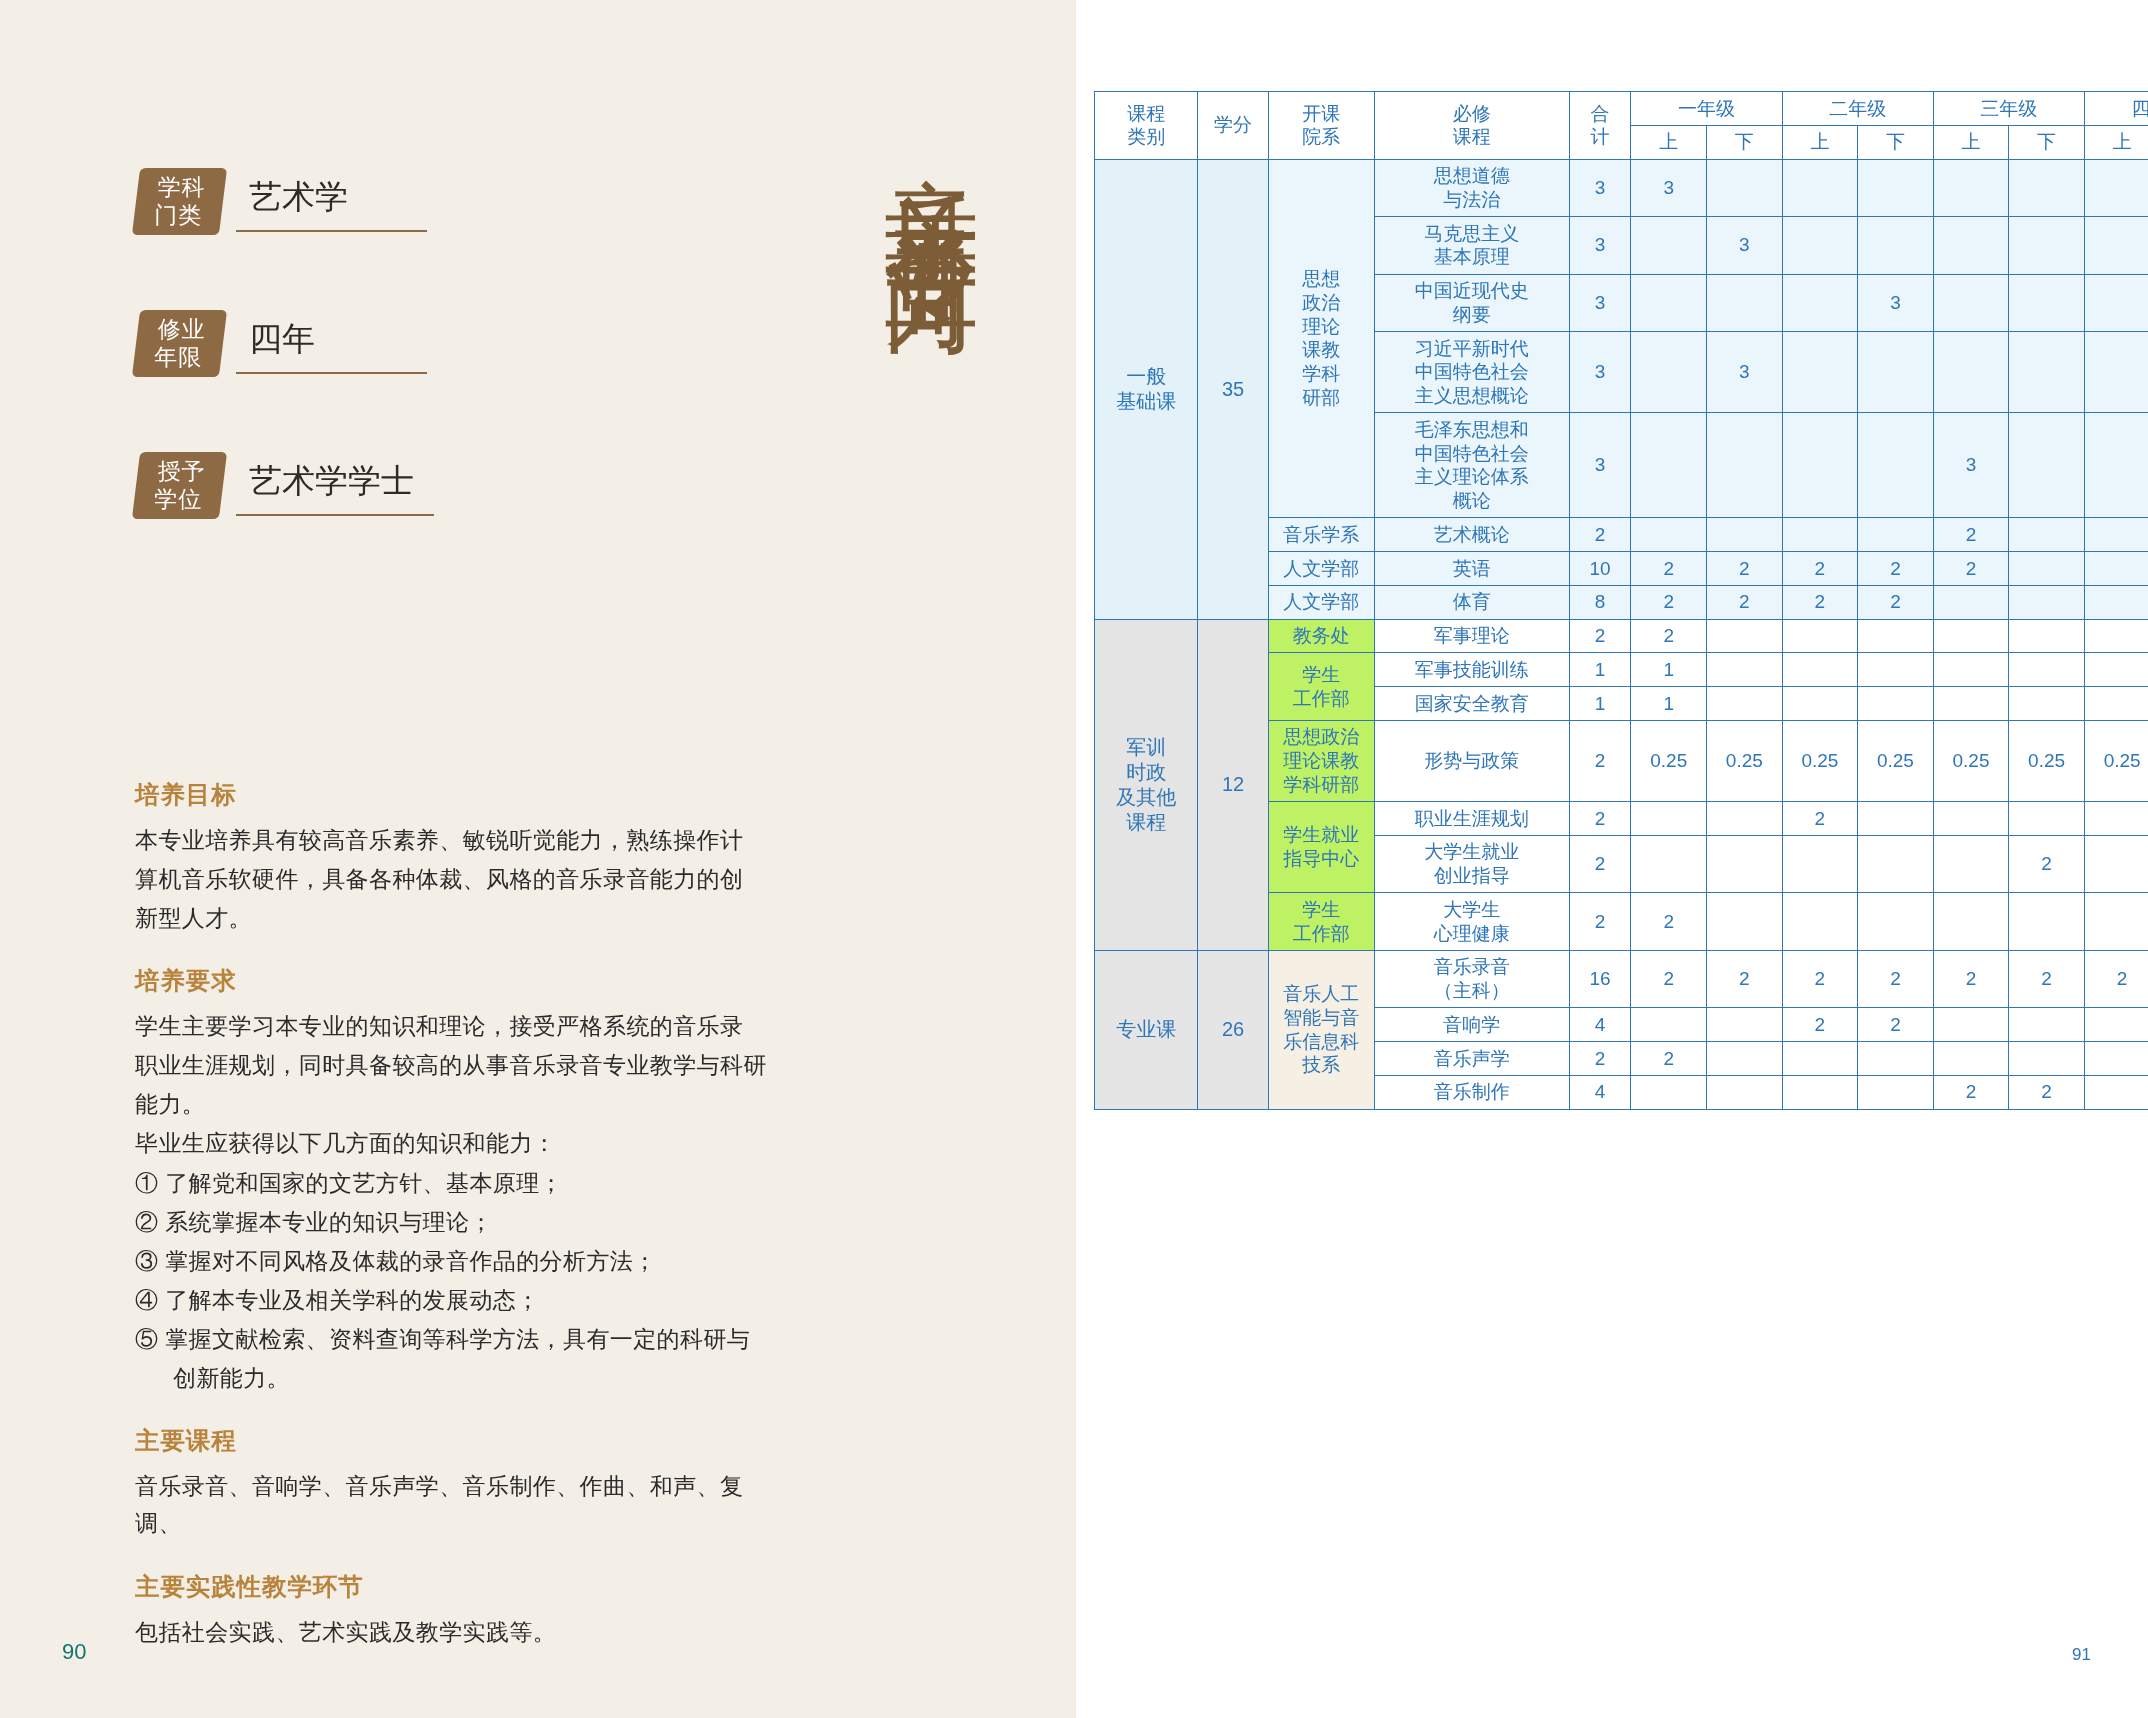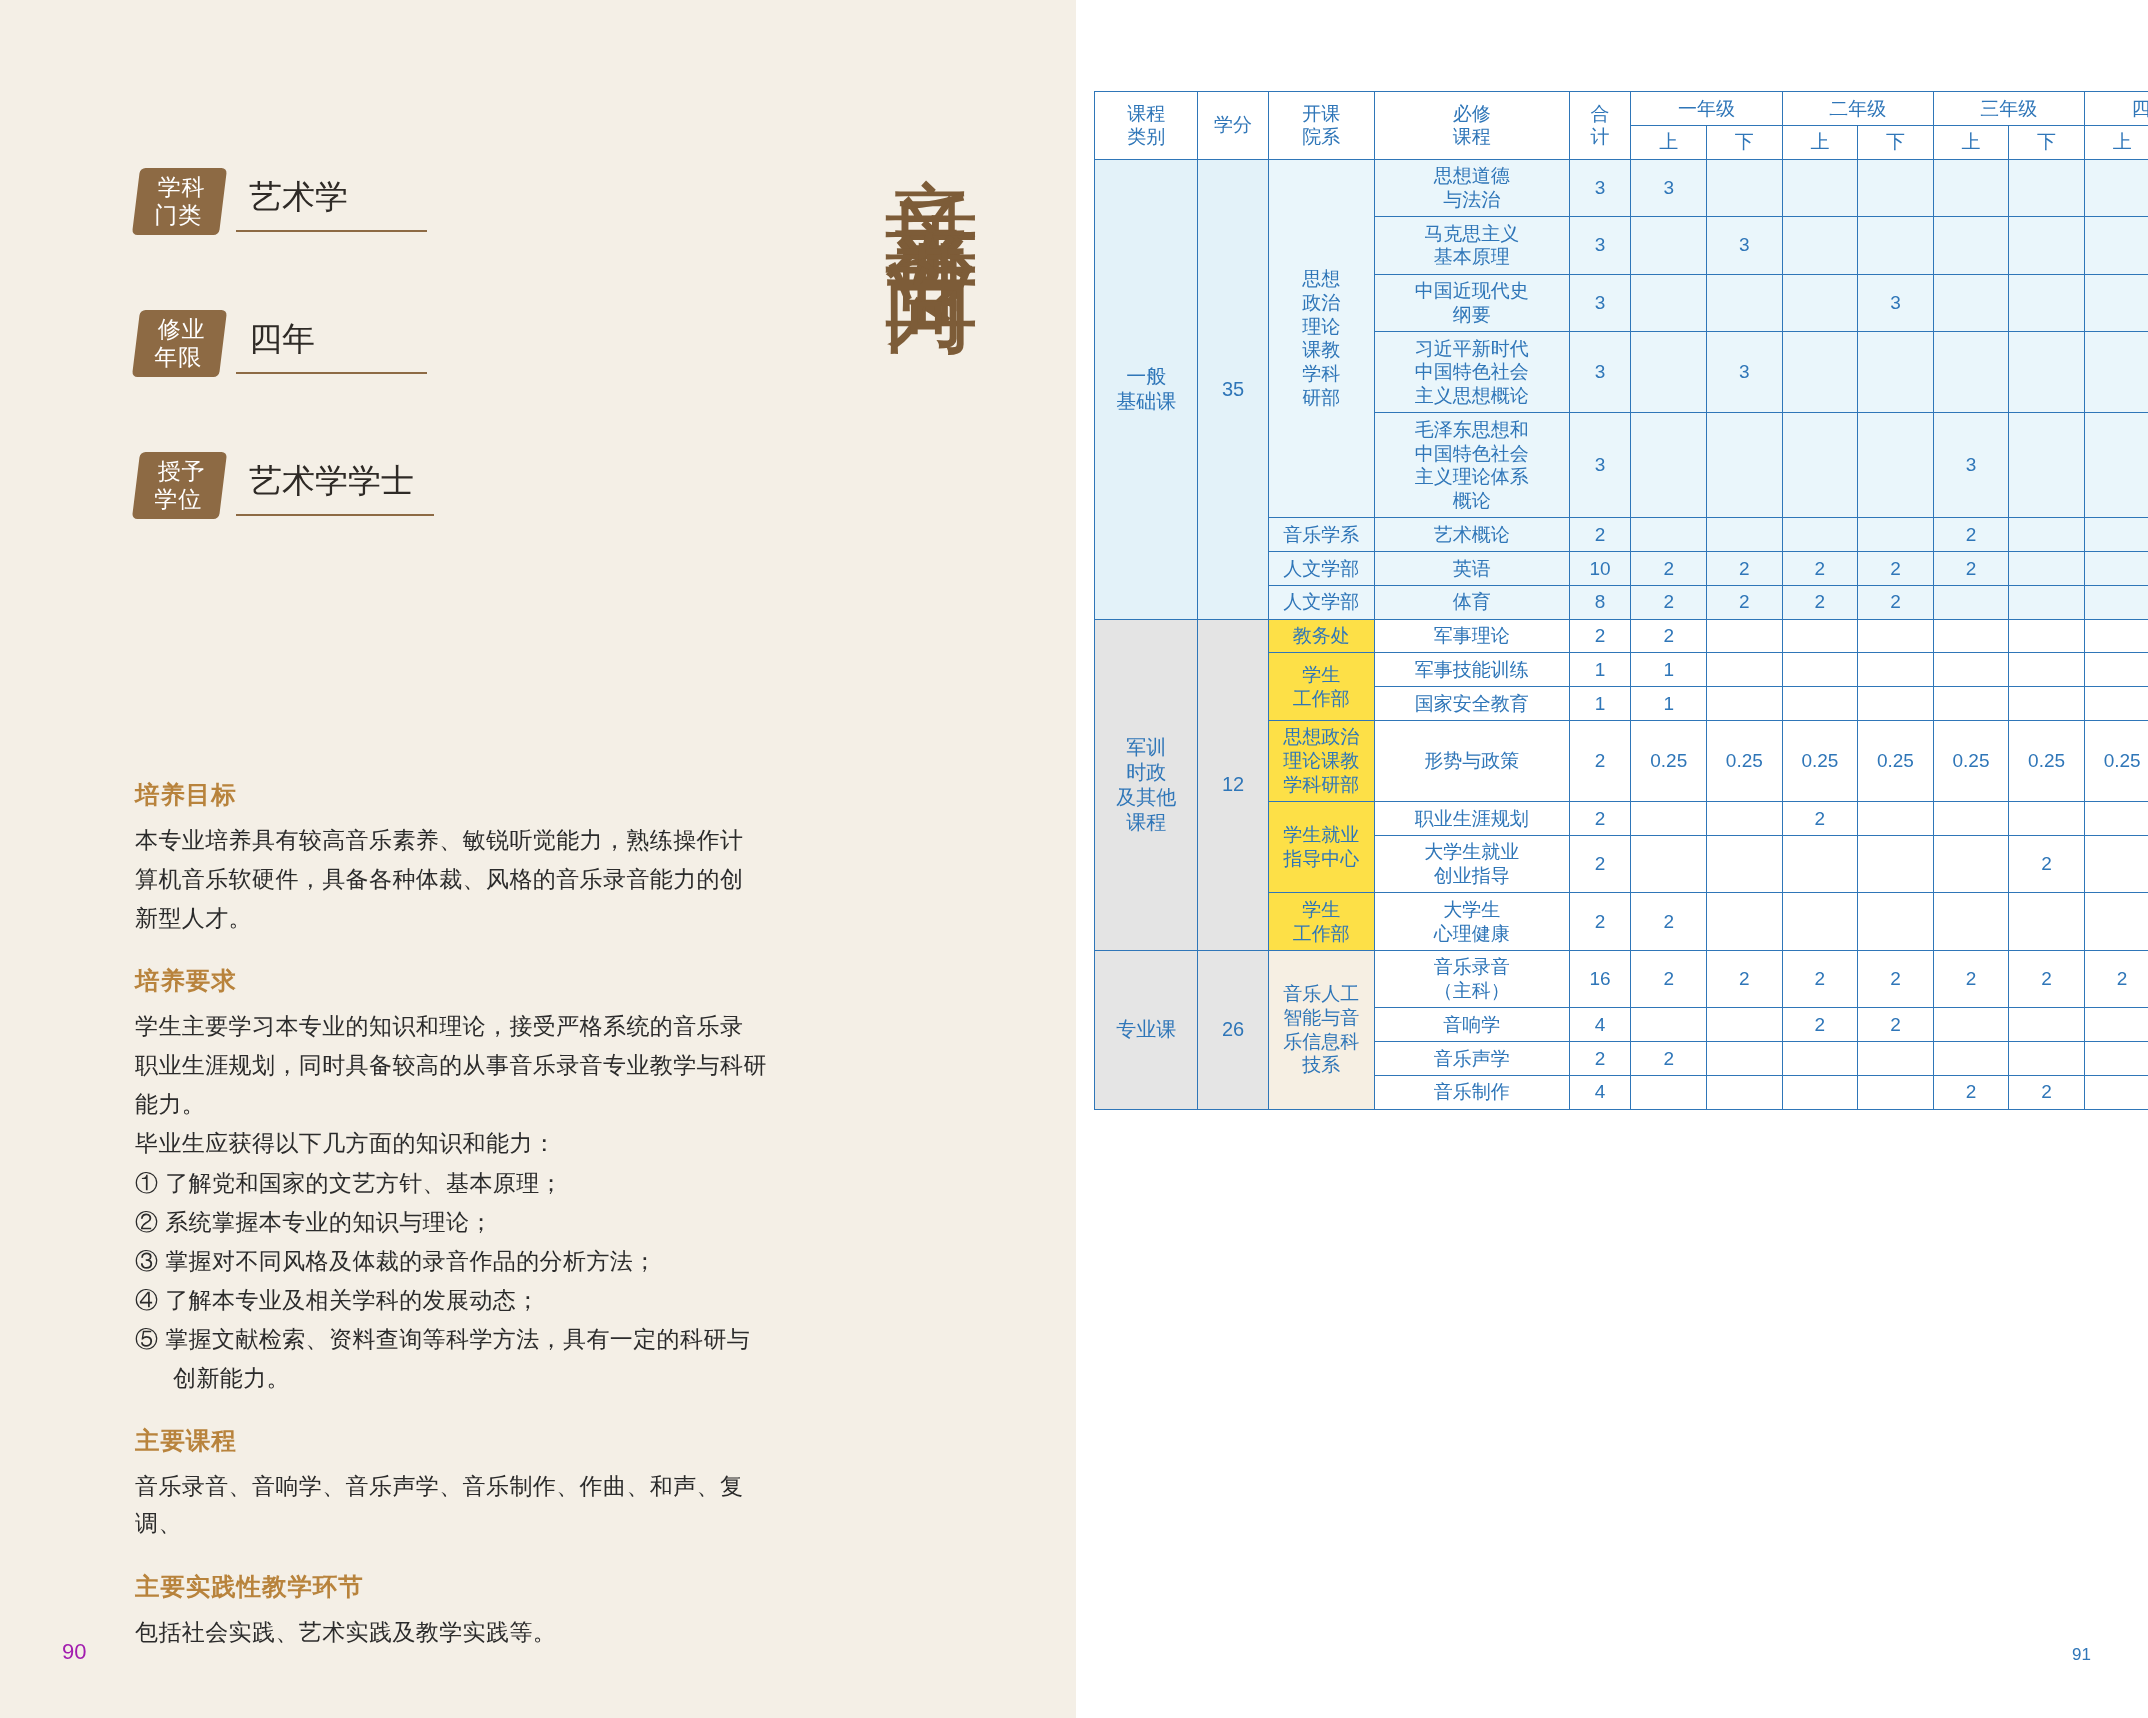--- a/index.html
+++ b/index.html
@@ -104,21 +104,21 @@
     margin: 0 0 27px 0;
     letter-spacing: 0.4px;
   }
   .sec-body p { margin: 0 0 1.8px 0; }
   .sec-body p.sub { padding-left: 38px; }
 
   .page-num-left {
     position: absolute;
     left: 62px;
     bottom: 53px;
-    color: #a21caf;
+    color: #0f766e;
     font-size: 22px;
   }
 
   
   .right-page {
     position: relative;
     width: 1073px;
     height: 1718px;
     background: #ffffff;
     flex: 0 0 auto;
@@ -147,21 +147,21 @@
     padding: 4.5px 1.8px;
     line-height: 1.25;
     font-weight: normal;
   }
   .hdr { background: #ffffff; color:#2f76b8; font-size: 19px; }
   .grp-general { background: #eaf6fb; }
   .grp-general-cat { background: #e3f2f9; font-weight: bold; font-size: 20px; }
   .grp-military td { border-color: #7d7d7d; color: #333333; }
   .grp-military { background: #ffffff; }
   .mil-cat { background: #e4e4e4; font-weight: bold; font-size: 20px; color:#333; }
-  .mil-shade { background: #fde047; margin-top: 36px; }
+  .mil-shade { background: #bef264; margin-top: 36px; }
   .grp-major td { border-color: #c08a3e; color: #8a5a22; }
   .maj-cat { background: #e5e5e5; font-weight: bold; font-size: 20px; color:#8a5a22; }
   .maj-shade { background: #f6efe3; }
   .red { color: #e8372c; }
   .num { font-size: 19px; }
   .vert-cell { font-size: 19px; line-height: 1.25; }
 </style>
 </head>
 <body>
 

